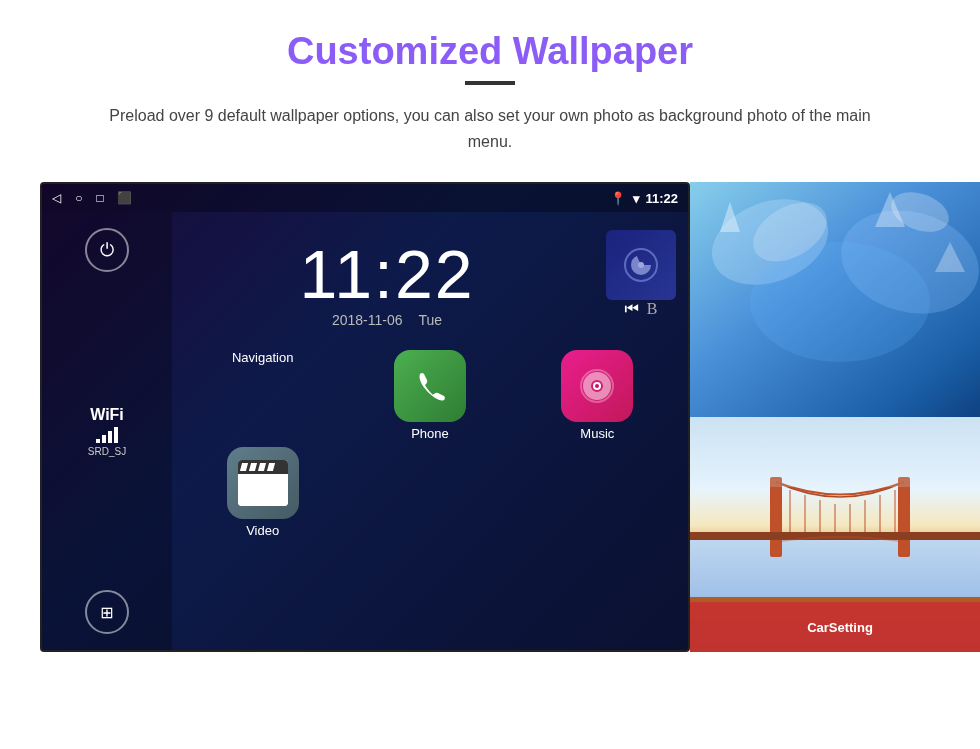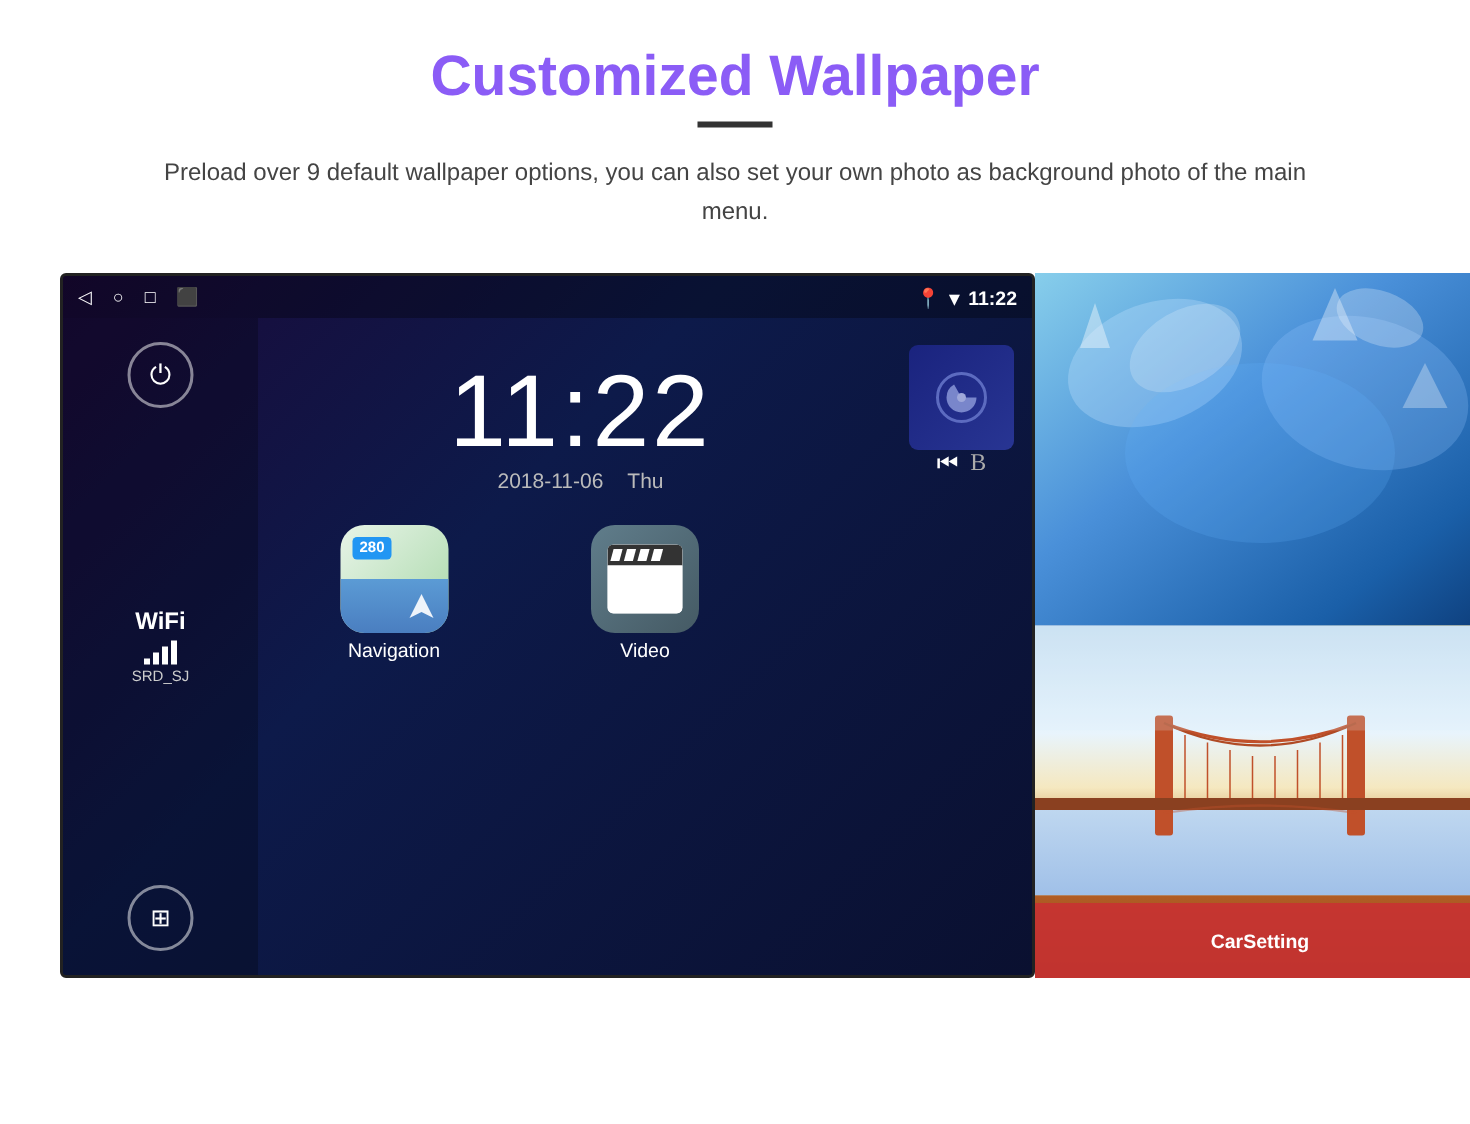--- a/index.html
+++ b/index.html
@@ -408,21 +408,21 @@
       </div>
 
       <div style="flex:1; display:flex; flex-direction:column; overflow:hidden;">
 
         <div style="display:flex; align-items:flex-start; padding: 8px 12px 4px; gap:16px;">
 
           <div class="clock-area">
             <div class="clock-time">11:22</div>
             <div class="clock-date">
               <span>2018-11-06</span>
-              <span>Thu</span>
+              <span>Tue</span>
             </div>
           </div>
 
           <div style="display:flex; flex-direction:column; align-items:center; padding-top:10px;">
             <div class="media-album">
               <svg width="36" height="36" viewBox="0 0 36 36">
                 <circle cx="18" cy="18" r="16" fill="none" stroke="#5c6bc0" stroke-width="2"></circle>
                 <circle cx="18" cy="18" r="6" fill="none" stroke="#7986cb" stroke-width="8" stroke-dasharray="25 13"></circle>
                 <circle cx="18" cy="18" r="3" fill="#9fa8da"></circle>
               </svg>
@@ -430,30 +430,43 @@
             <div class="media-controls">
               <span style="font-size:16px;">⏮</span>
               <span style="font-size:16px; color:#aaa; font-family:serif;">B</span>
             </div>
           </div>
         </div>
 
         <div class="apps-area">
 
           <div class="app-icon-container">
-            <div class="app-icon app-nav">
-              <span class="app-nav-badge">280</span>
-              <svg style="position:absolute;bottom:8px;right:8px;z-index:2;" width="20" height="20" viewBox="0 0 20 20">
-                <polygon points="10,2 18,18 10,14 2,18" fill="white" opacity="0.9"></polygon>
+            <span class="app-label">Navigation</span>
+          </div>
+
+          <div class="app-icon-container">
+            <div class="app-icon app-phone">
+              <svg width="40" height="40" viewBox="0 0 40 40">
+                <path d="M10 8 C10 8, 12 6, 14 8 L17 14 C17 14, 18 16, 16 18 L15 19 C15 19, 18 24, 21 27 C24 30, 22 29, 22 29 L24 28 C26 26, 28 27, 28 27 L34 30 C36 32, 34 34, 34 34 C28 38, 6 18, 10 8Z" fill="white"></path>
               </svg>
             </div>
-            <span class="app-label">Navigation</span>
-          </div>
-
-
+            <span class="app-label">Phone</span>
+          </div>
+
+          <div class="app-icon-container">
+            <div class="app-icon app-music">
+              <svg width="42" height="42" viewBox="0 0 42 42">
+                <circle cx="21" cy="21" r="16" fill="none" stroke="rgba(255,255,255,0.3)" stroke-width="2"></circle>
+                <circle cx="21" cy="21" r="10" fill="none" stroke="rgba(255,255,255,0.5)" stroke-width="8"></circle>
+                <circle cx="21" cy="21" r="4" fill="white"></circle>
+                <circle cx="21" cy="21" r="2" fill="#c2185b"></circle>
+              </svg>
+            </div>
+            <span class="app-label">Music</span>
+          </div>
 
 
 
           <div class="app-icon-container">
             <div class="app-icon app-video">
               <div class="video-clapper">
                 <div class="video-clapper-top">
                   <div class="clapper-stripe"></div>
                   <div class="clapper-stripe"></div>
                   <div class="clapper-stripe"></div>

